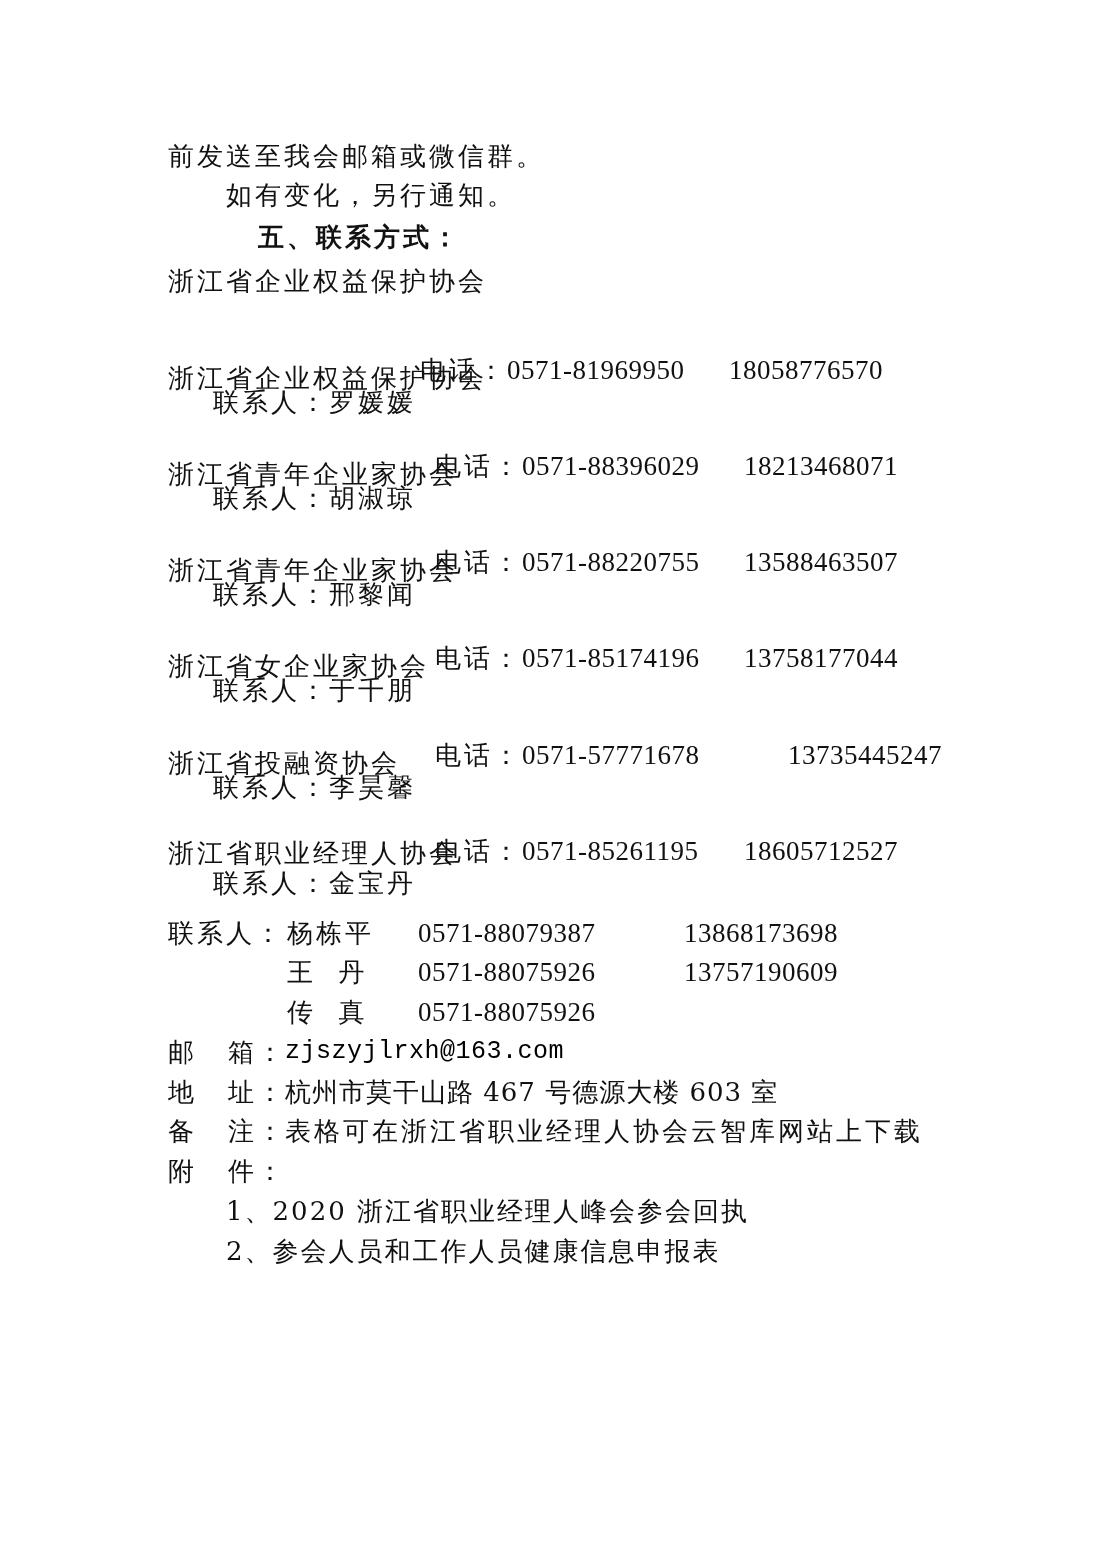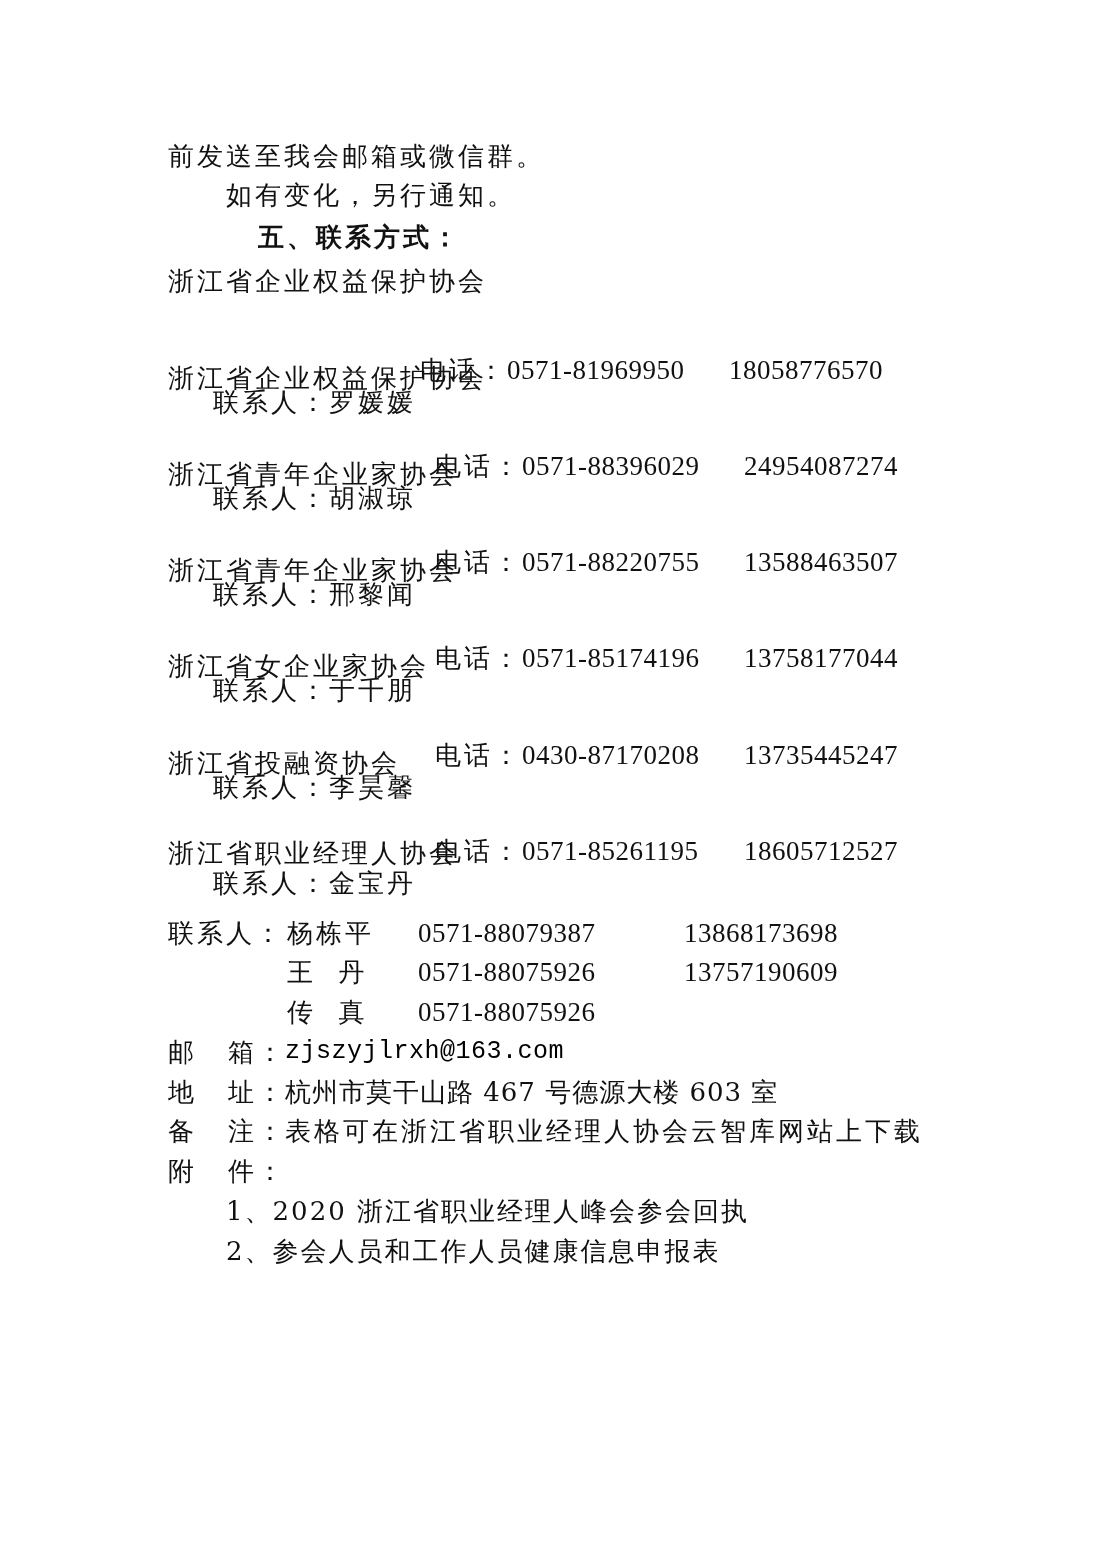--- a/index.html
+++ b/index.html
@@ -31,42 +31,42 @@
     <span>联系人：</span><span>罗媛媛</span>
   </div>
   <div class="abs line" style="top:314px;left:420px"><span>电话：</span><span class="num">0571-81969950</span></div>
   <div class="abs line num" style="top:314px;left:729px">18058776570</div>
 
   <div class="line" style="top:362px">浙江省企业权益保护协会</div>
   <div class="abs line" style="top:410px">
     <span>联系人：</span><span>胡淑琼</span>
   </div>
   <div class="abs line" style="top:410px;left:435px"><span>电话：</span><span class="num">0571-88396029</span></div>
-  <div class="abs line num" style="top:410px;left:744px">24954087274</div>
+  <div class="abs line num" style="top:410px;left:744px">18213468071</div>
 
   <div class="line" style="top:458px">浙江省青年企业家协会</div>
   <div class="abs line" style="top:506px">
     <span>联系人：</span><span>邢黎闻</span>
   </div>
   <div class="abs line" style="top:506px;left:435px"><span>电话：</span><span class="num">0571-88220755</span></div>
   <div class="abs line num" style="top:506px;left:744px">13588463507</div>
 
   <div class="line" style="top:554px">浙江省青年企业家协会</div>
   <div class="abs line" style="top:602px">
     <span>联系人：</span><span>于千朋</span>
   </div>
   <div class="abs line" style="top:602px;left:435px"><span>电话：</span><span class="num">0571-85174196</span></div>
   <div class="abs line num" style="top:602px;left:744px">13758177044</div>
 
   <div class="line" style="top:650px">浙江省女企业家协会</div>
   <div class="abs line" style="top:699px">
     <span>联系人：</span><span>李昊馨</span>
   </div>
-  <div class="abs line" style="top:699px;left:435px"><span>电话：</span><span class="num">0430-87170208</span></div>
-  <div class="abs line num" style="top:699px;left:744px">13735445247</div>
+  <div class="abs line" style="top:699px;left:435px"><span>电话：</span><span class="num">0571-57771678</span></div>
+  <div class="abs line num" style="top:699px;left:788px">13735445247</div>
 
   <div class="line" style="top:747px">浙江省投融资协会</div>
   <div class="abs line" style="top:795px">
     <span>联系人：</span><span>金宝丹</span>
   </div>
   <div class="abs line" style="top:795px;left:435px"><span>电话：</span><span class="num">0571-85261195</span></div>
   <div class="abs line num" style="top:795px;left:744px">18605712527</div>
 
   <div class="line" style="top:837px">浙江省职业经理人协会</div>
   <div class="abs line" style="top:877px">联系人：</div>

